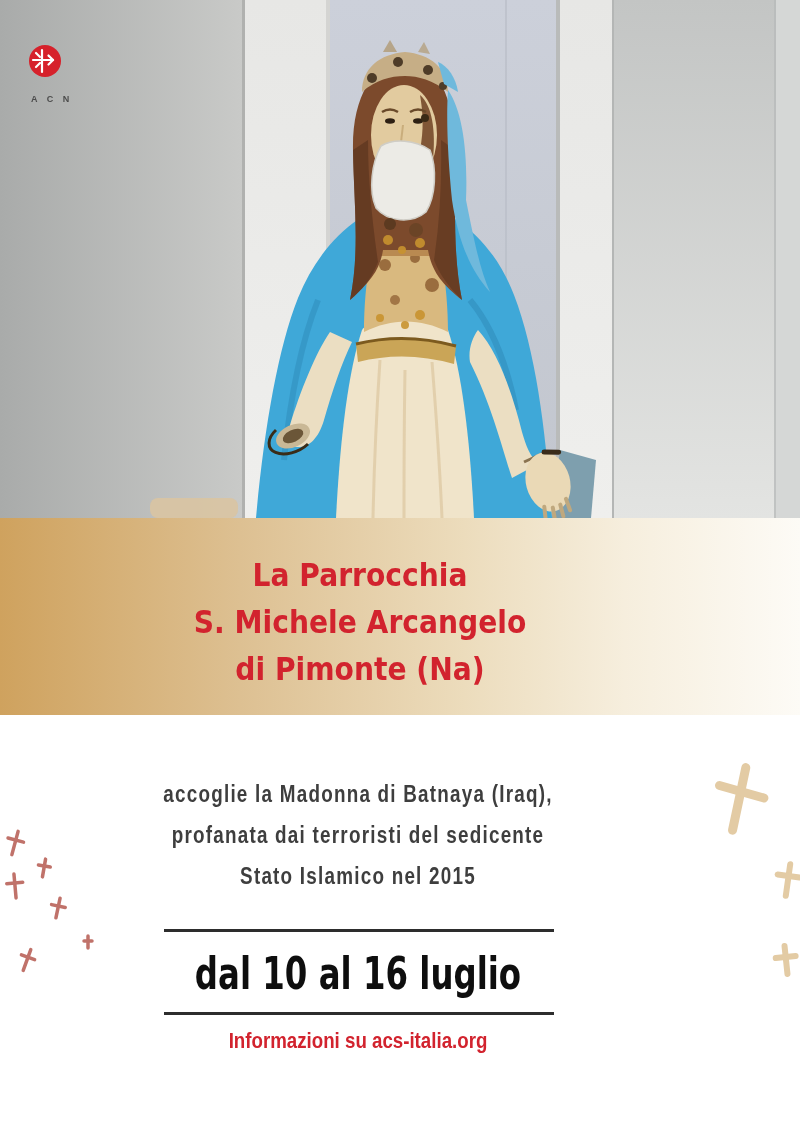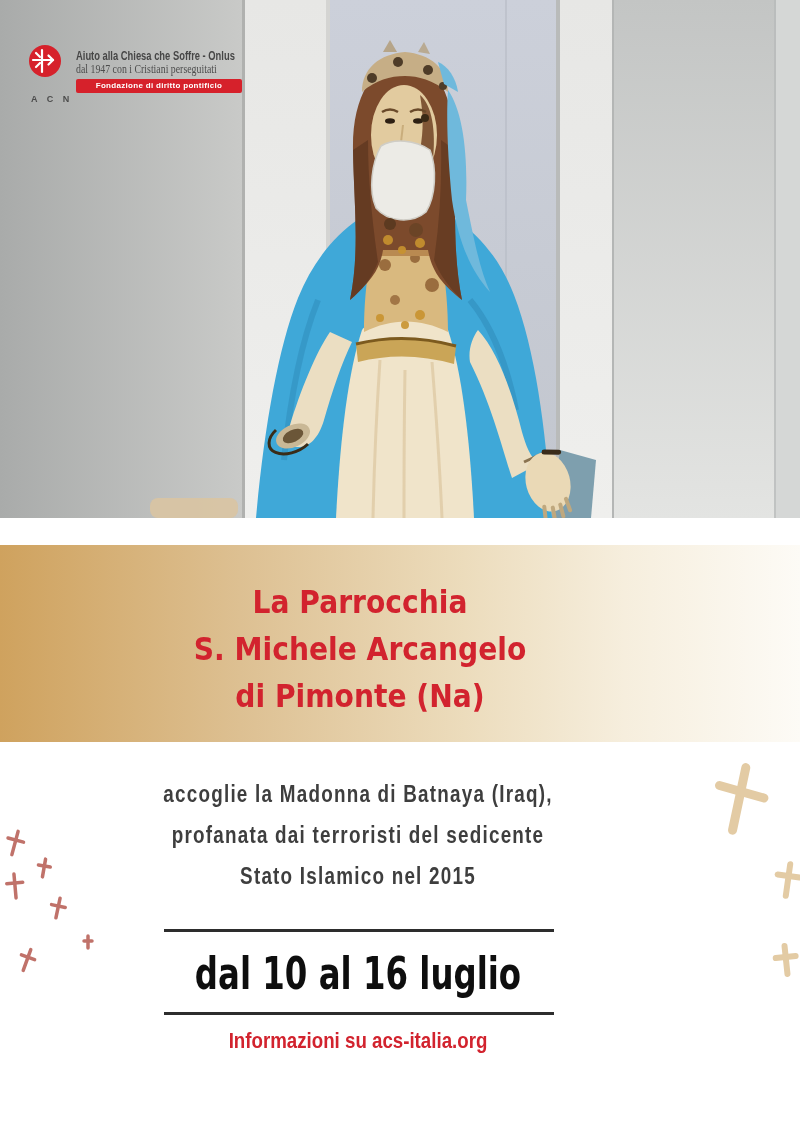--- a/index.html
+++ b/index.html
@@ -32,21 +32,20 @@
     margin-top:2px; width:166px; background:var(--logo-red, #d6212b);
     color:#ffffff; font-size:8px; font-weight:bold; text-align:center;
     padding:2px 0 3px 0; border-radius:2px; letter-spacing:0.3px;
   }
 
   
   .band {
     position:absolute; left:0; top:518px; width:800px; height:197px;
     background:linear-gradient(90deg,
       var(--gold-left, #cfa25e) 0%, #ddc092 30%, #ecdcbc 58%, #f6eedd 78%, var(--gold-right, #fdfbf6) 100%);
-    margin-top:27px;
   }
   .band-title {
     position:absolute; left:0; top:34px; width:720px; text-align:center;
     font-family:"DejaVu Sans", sans-serif; font-weight:bold; font-size:32px;
     line-height:47px; color:var(--red, #d2232e);
     transform:scaleX(0.88); transform-origin:50% 0;
   }
 
   
   .body-text {
@@ -193,25 +192,20 @@
             <path d="M14 6 L14 28"></path>
             <path d="M5 16 L25 16"></path>
             <path d="M25 16 L20.5 11.5"></path>
             <path d="M25 16 L20.5 20.5"></path>
             <path d="M8 9 L12 13"></path>
             <path d="M8 23 L12 19"></path>
           </g>
         </svg>
         <div class="logo-acronym">A C N</div>
       </div>
-      <div class="logo-right">
-        <div class="logo-line1">Aiuto alla Chiesa che Soffre - Onlus</div>
-        <div class="logo-line2">dal 1947 con i Cristiani perseguitati</div>
-        <div class="logo-banner">Fondazione di diritto pontificio</div>
-      </div>
     </div>
   </div>
 
   <div class="band">
     <div class="band-title">
       <div>La Parrocchia</div>
       <div>S. Michele Arcangelo</div>
       <div>di Pimonte (Na)</div>
     </div>
   </div>

